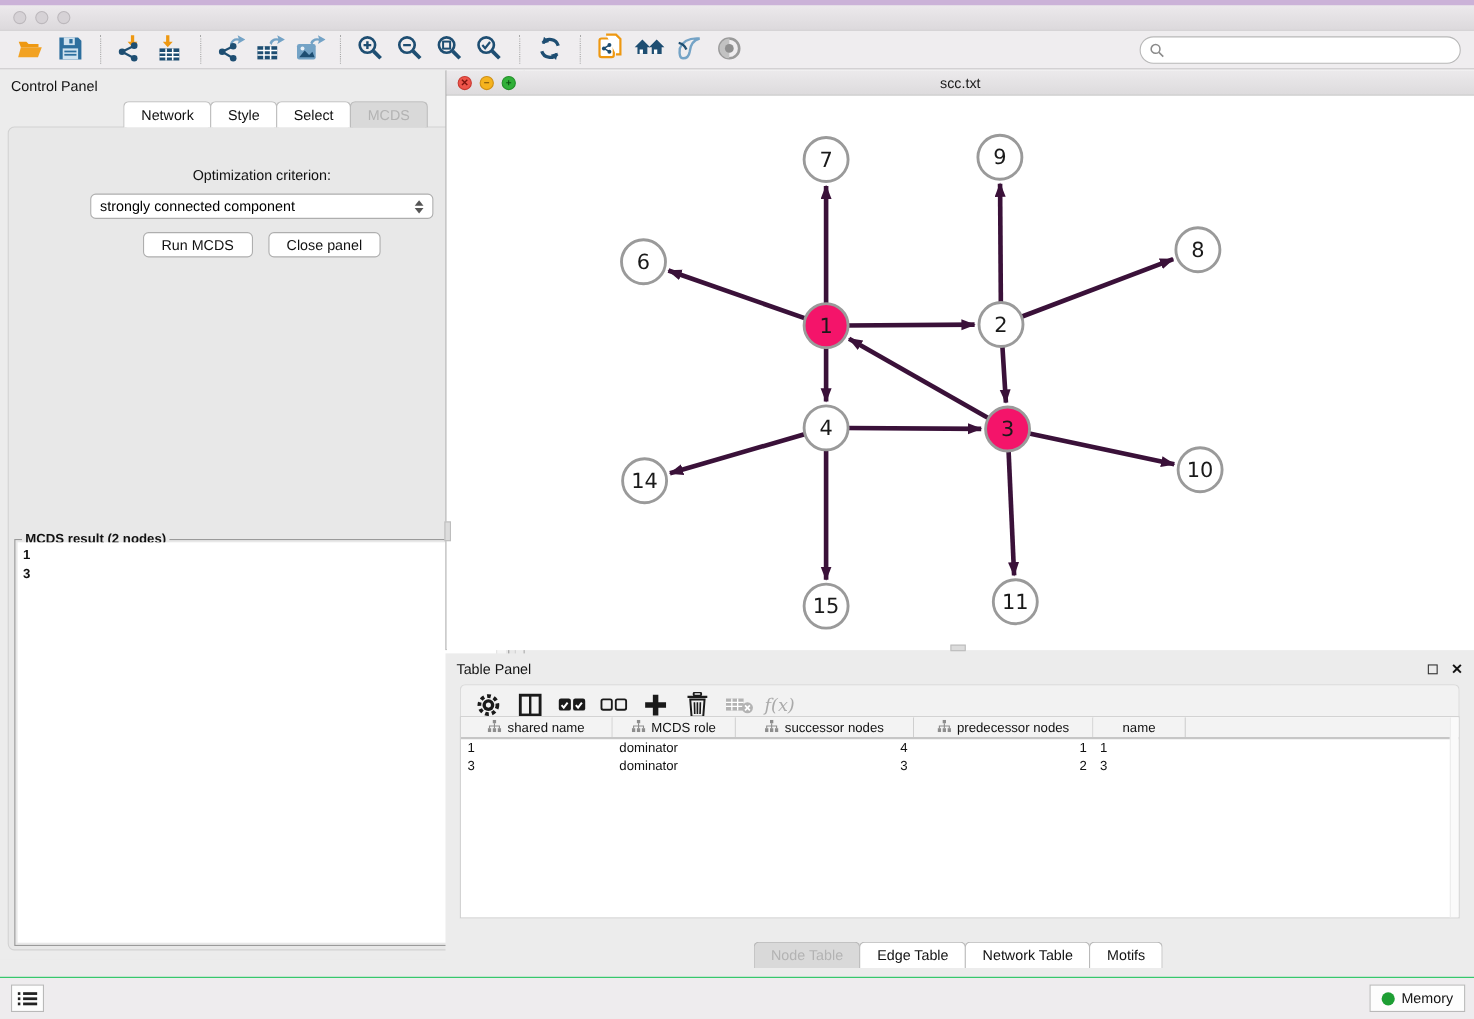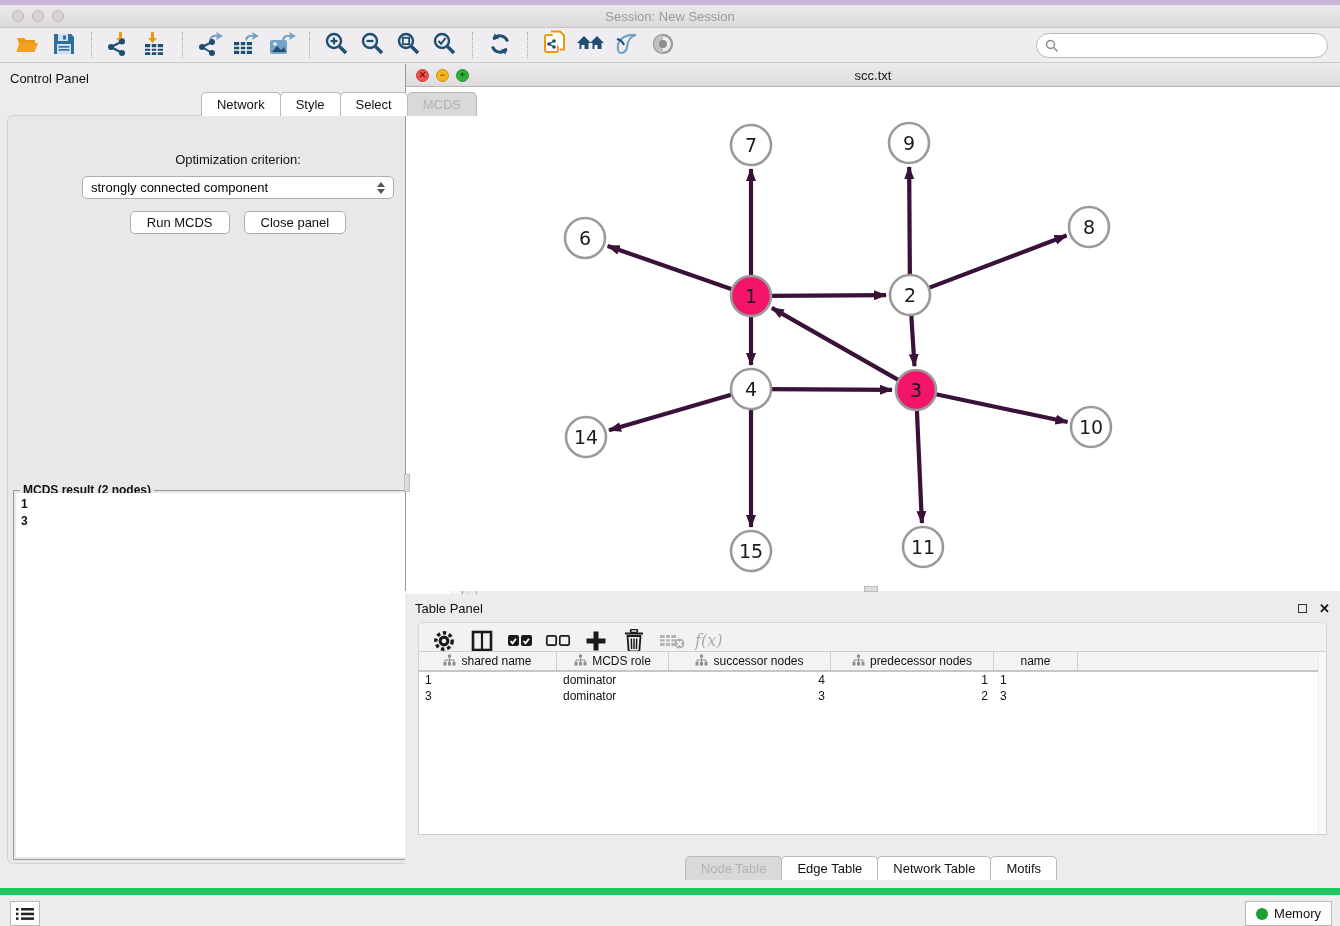--- a/index.html
+++ b/index.html
@@ -25,21 +25,21 @@
                  border:1px solid #b8b8b8; border-radius:13px; display:flex; align-items:center; padding:0 8px; }
   .search-wrap input { border:none; outline:none; flex:1; font-size:13px; background:transparent; margin-left:5px; }
 
   
   .control-panel { position:absolute; left:0; top:64px; width:477px; bottom:54px; background:#ececec;
                    border-right:1px solid #aaa; }
   .panel-head { height:28px; display:flex; align-items:center; padding:0 10px; }
   .panel-head .ptitle { font-size:13px; color:#111; flex:1; }
   .float-box { width:9px; height:9px; border:1.5px solid #333; display:inline-block; margin-right:12px; }
   .close-x { font-size:13px; font-weight:bold; color:#111; }
-  .cp-tabs { display:flex; justify-content:flex-end; position:relative; z-index:2;padding-left:24px; }
+  .cp-tabs { display:flex; justify-content:center; position:relative; z-index:2;padding-left:24px; }
   .tab { font-size:13px; padding:4px 15px; background:#fff; border:1px solid #b9b9b9; border-bottom:none;
          border-radius:5px 5px 0 0; margin:0 -1px 0 0; color:#111; }
   .tab.disabled { background:#d9d9d9; color:#b3b3b3; }
   .cp-content { position:absolute; left:7px; right:7px; top:52px; bottom:8px; background:#e8e8e8;
                 border:1px solid #d2d2d2; border-radius:6px; margin-top:-1px; }
   .opt-label { text-align:center; font-size:13px; color:#111; margin-top:36px; }
   .select-box { width:312px; height:23px; margin:9px auto 0 auto; background:#fff; border:1px solid #aeaeae;
                 border-radius:5px; display:flex; align-items:center; padding:0 8px; font-size:13px; }
   .select-box .sel-text { flex:1; }
   .stepper { display:flex; flex-direction:column; gap:2px; align-items:center; }
@@ -80,33 +80,32 @@
   .dt-head { display:flex; height:20px; border-bottom:2px solid #c6c6c6; background:#f3f3f3; }
   .dt-hcell { font-size:12px; color:#111; display:flex; align-items:center; justify-content:center; gap:5px;
               border-right:1px solid #cfcfcf; background:#f3f3f3; }
   .dt-row { display:flex; height:16px; }
   .dt-cell { font-size:12px; color:#111; padding:0 6px; display:flex; align-items:center; }
   .dt-cell.right { justify-content:flex-end; }
   .dt-scroll { position:absolute; top:0; bottom:0; right:0; width:8px; background:#fafafa; border-left:1px solid #ececec; }
   .bottom-tabs { position:absolute; left:0; right:4px; bottom:8px; display:flex; justify-content:center; }
 
   
-  .statusbar { position:absolute; left:0; right:0; bottom:0; height:38px; background:#eeecee; border-top:7px solid #22c55e; }
+  .statusbar { position:absolute; left:0; right:0; bottom:0; height:38px; background:#eeecee; border-top:1px solid #22c55e; }
   .list-btn { position:absolute; left:10px; top:6px; width:30px; height:25px; background:#fdfdfd; border:1px solid #b9b9b9;
               display:flex; align-items:center; justify-content:center; }
   .memory-btn { position:absolute; right:8px; top:6px; height:25px; background:#fdfdfd; border:1px solid #b9b9b9;
                 display:flex; align-items:center; padding:0 10px; gap:6px; font-size:13px; color:#111; }
   .mem-dot { width:12px; height:12px; border-radius:50%; }
 </style>
 </head>
 <body>
 
 <div class="purple-strip"></div>
 <div class="titlebar">
-  <div class="win-title">Session: New Session</div>
   <div class="traffic">
     <span class="dot"></span>
     <span class="dot"></span>
     <span class="dot"></span>
   </div>
 </div>
 
 <div class="toolbar">
   <div id="main-toolbar-groups" style="display:flex;align-items:center;">
       <button class="tool-btn">

